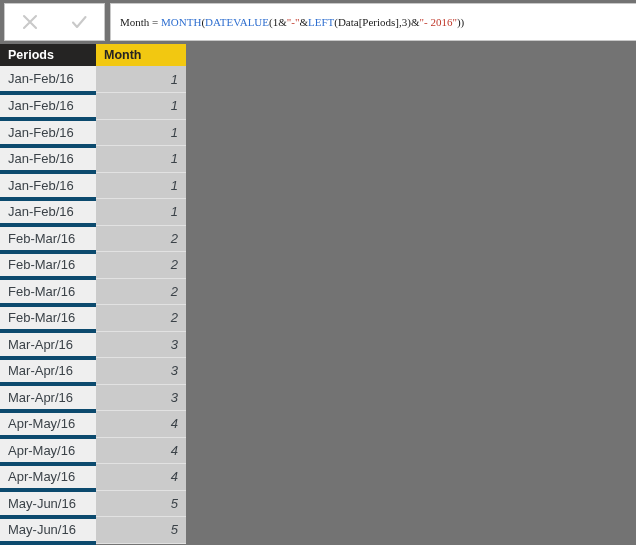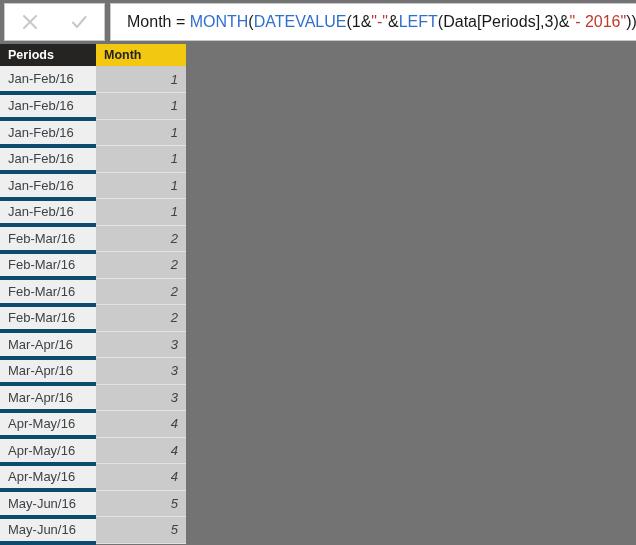--- a/index.html
+++ b/index.html
@@ -66,27 +66,26 @@
     border: 1px solid #c8c8c8;
     border-right: none;
     box-sizing: border-box;
     display: flex;
     align-items: center;
     overflow: hidden;
     padding-left: 9px;
   }
 
   .formula-text {
-    font-family: Liberation Sans, sans-serif;
-    font-size: 16px;
+    font-family: Liberation Serif, serif;
+    font-size: 11px;
     line-height: 18px;
     color: #1a1a1a;
     white-space: nowrap;
     letter-spacing: 0px;
-    margin-left: 7px;
   }
   .tok-fn     { color: #2f6fd0; }
   .tok-str    { color: #c0392b; }
   .tok-plain  { color: #1a1a1a; }
 
   
   .table-wrap {
     position: absolute;
     left: 0;
     top: 44px;

